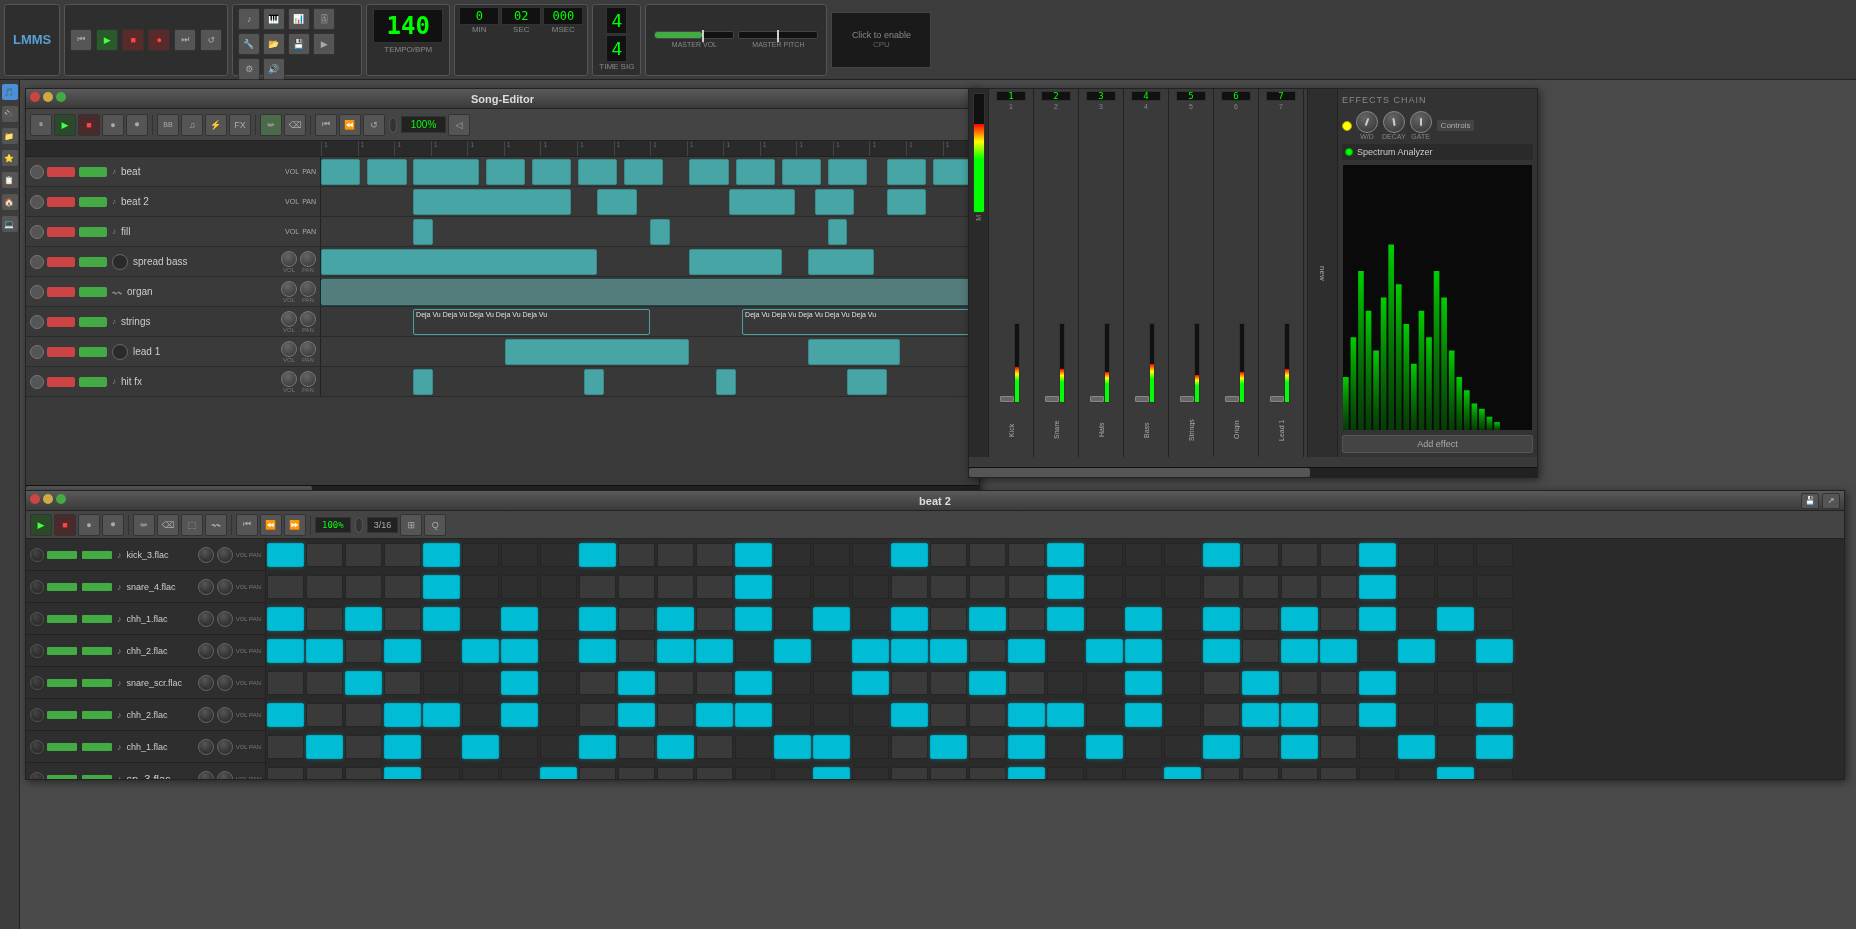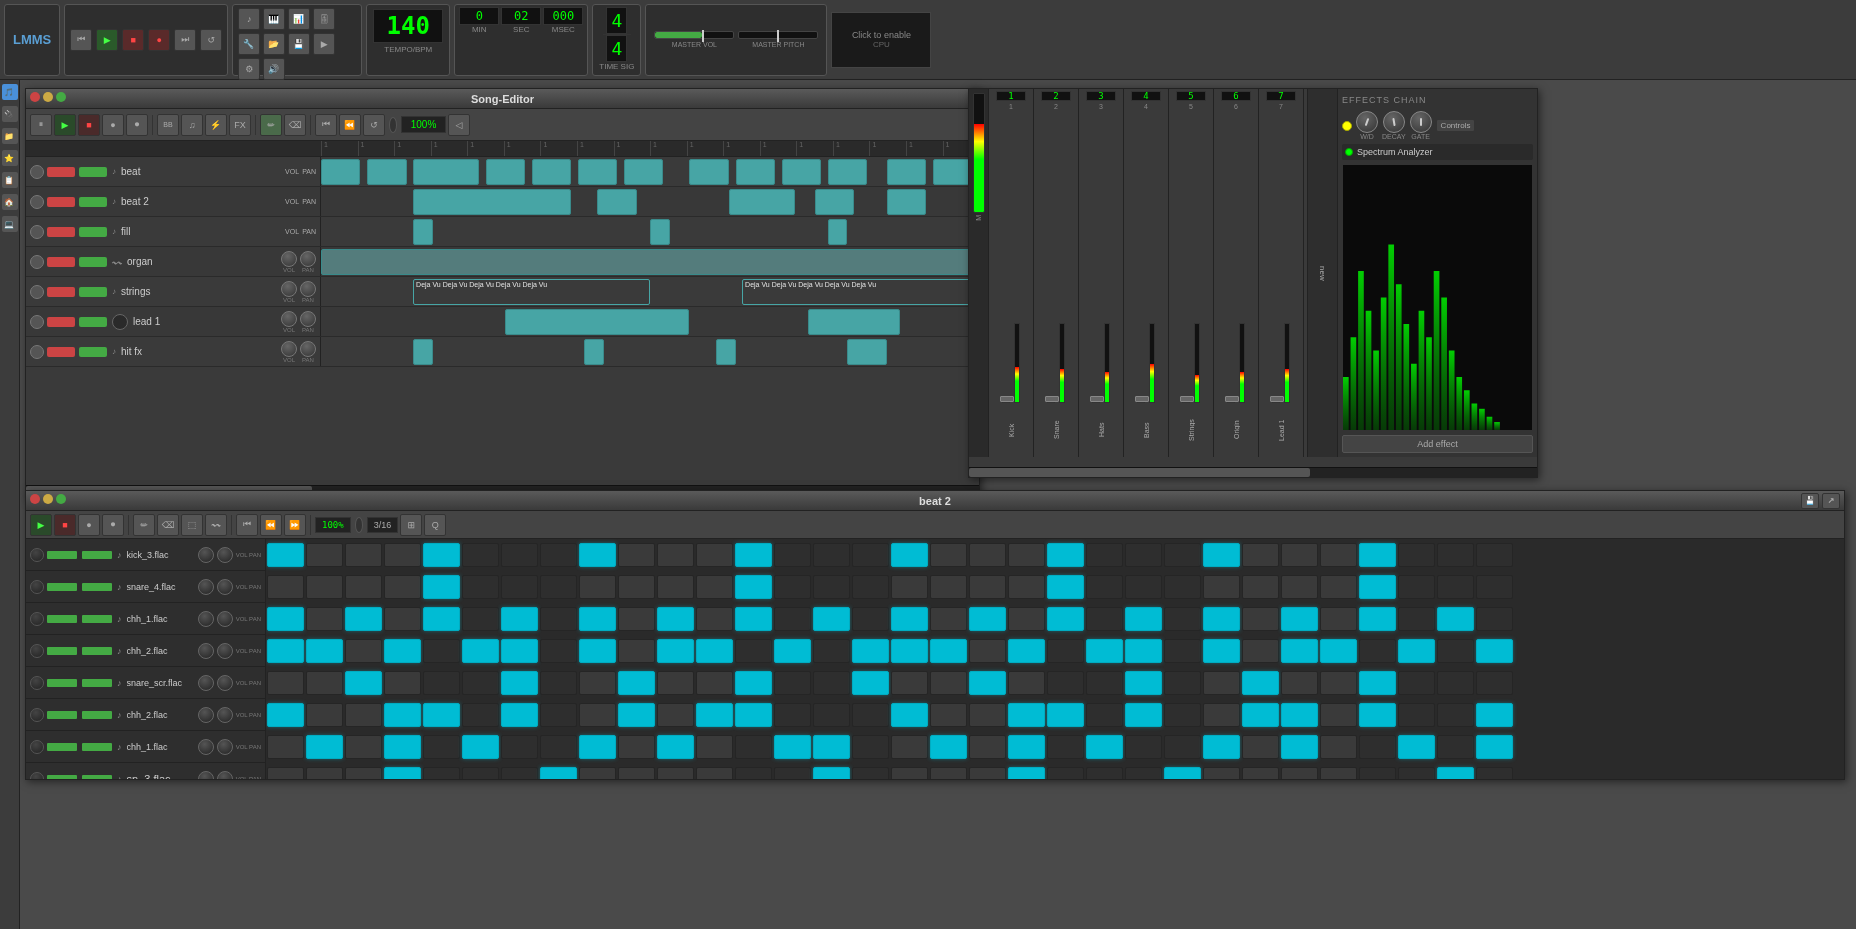--- a/index.html
+++ b/index.html
@@ -721,20 +721,42 @@
         <div style="font-size:7px;color:#aaa;">PAN</div>
       </div>
       <div class="track-pattern-area">
         <div class="pattern-block" style="left:14%; width:3%;"></div>
         <div class="pattern-block" style="left:50%; width:3%;"></div>
         <div class="pattern-block" style="left:77%; width:3%;"></div>
       </div>
     </div>
 
 
+    <div class="track-row">
+      <div class="track-left">
+        <div class="track-gear"></div>
+        <div style="width:28px; height:10px; background:#c44; border-radius:2px;"></div>
+        <div style="width:28px; height:10px; background:#4a4; border-radius:2px; margin-left:1px;"></div>
+        <div style="width:16px;height:16px;border-radius:50%;border:1px solid #666;background:#2a2a2a;margin:0 2px;"></div>
+        <div class="track-name">spread bass</div>
+        <div style="display:flex;flex-direction:column;">
+          <div style="width:16px;height:16px;background:radial-gradient(circle at 40% 30%,#666,#333);border-radius:50%;border:1px solid #777;cursor:pointer;"></div>
+          <div style="font-size:6px;color:#777;text-align:center;">VOL</div>
+        </div>
+        <div style="display:flex;flex-direction:column;">
+          <div style="width:16px;height:16px;background:radial-gradient(circle at 40% 30%,#666,#333);border-radius:50%;border:1px solid #777;cursor:pointer;"></div>
+          <div style="font-size:6px;color:#777;text-align:center;">PAN</div>
+        </div>
+      </div>
+      <div class="track-pattern-area">
+        <div class="pattern-block" style="left:0%; width:42%;"></div>
+        <div class="pattern-block" style="left:56%; width:14%;"></div>
+        <div class="pattern-block" style="left:74%; width:10%;"></div>
+      </div>
+    </div>
 
     <div class="track-row">
       <div class="track-left">
         <div class="track-gear"></div>
         <div style="width:28px; height:10px; background:#c44; border-radius:2px;"></div>
         <div style="width:28px; height:10px; background:#4a4; border-radius:2px; margin-left:1px;"></div>
         <div style="font-size:10px;color:#888;margin:0 2px;">〰</div>
         <div class="track-name">organ</div>
         <div style="display:flex;flex-direction:column;">
           <div style="width:16px;height:16px;background:radial-gradient(circle at 40% 30%,#666,#333);border-radius:50%;border:1px solid #777;cursor:pointer;"></div>

